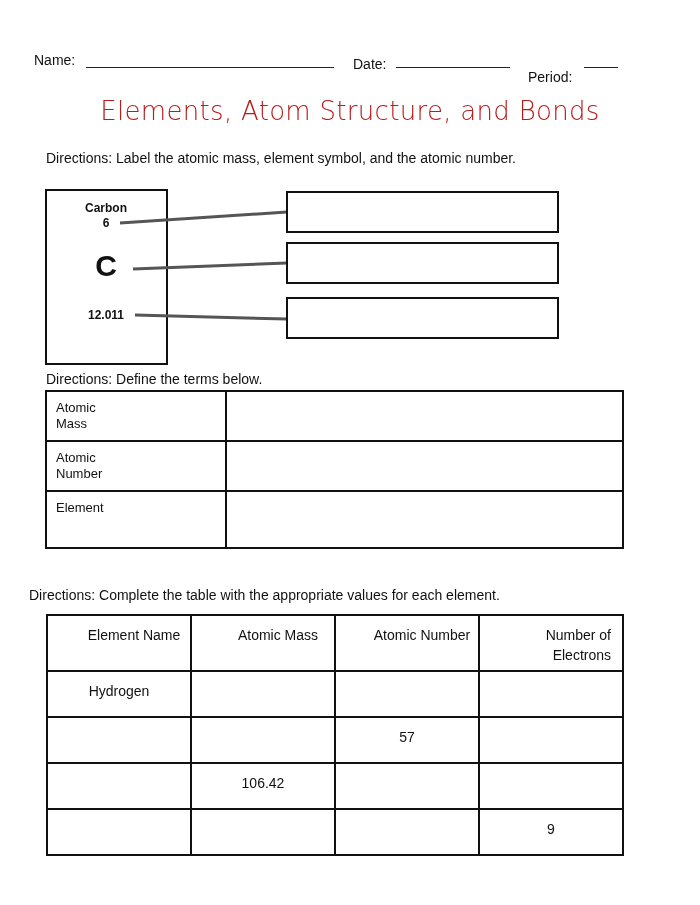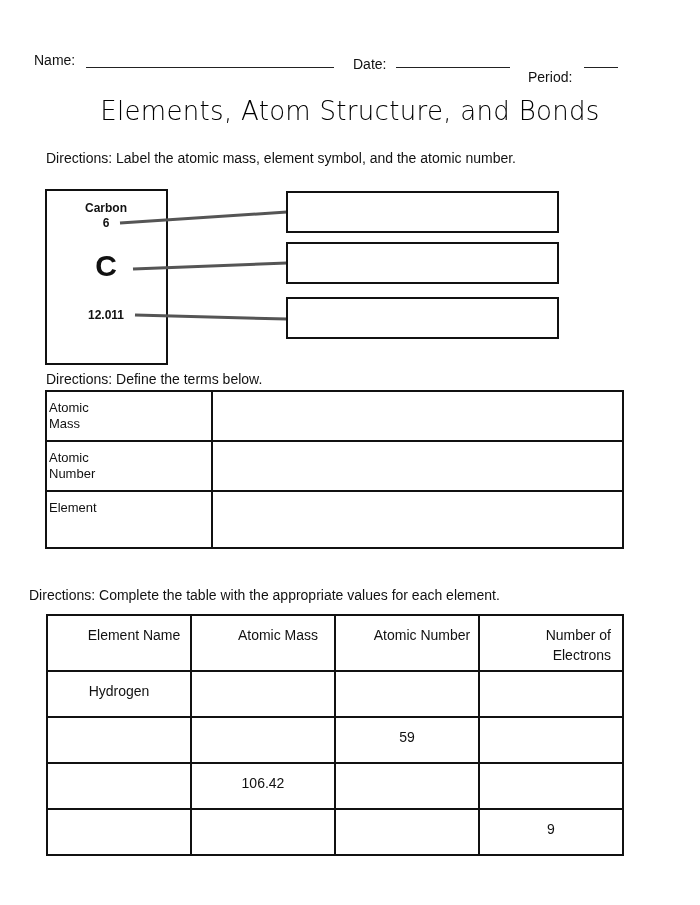--- a/index.html
+++ b/index.html
@@ -2,39 +2,39 @@
 <html><head>
 <meta charset="utf-8">
 <style>
   html, body { margin: 0; padding: 0; background: #ffffff; }
   body { width: 700px; height: 905px; position: relative; overflow: hidden;
          font-family: "Liberation Sans", sans-serif; color: #111; }
   .abs { position: absolute; }
   .hdr-label { font-size: 14px; }
   .blank { position: absolute; border-bottom: 1px solid #222; height: 14px; }
   .title { font-family: "DejaVu Sans", sans-serif; font-size: 26px; font-weight: 300;
-           left: 0; width: 700px; text-align: center; top: 96px; letter-spacing: 0.3px; color:#000000; }
+           left: 0; width: 700px; text-align: center; top: 96px; letter-spacing: 0.3px; color:#b91c1c; }
   .directions { font-size: 14px; }
   .elem-box { left: 45px; top: 189px; width: 123px; height: 176px;
               border: 2.5px solid #111; box-sizing: border-box; }
   .elem-name { position: absolute; top: 10px; left: 0; width: 118px; text-align: center;
                font-weight: bold; font-size: 12px; }
   .elem-num { position: absolute; top: 25px; left: 0; width: 118px; text-align: center;
               font-weight: bold; font-size: 12px; }
   .elem-sym { position: absolute; top: 58px; left: 0; width: 118px; text-align: center;
               font-weight: bold; font-size: 30px; }
   .elem-mass { position: absolute; top: 117px; left: 0; width: 118px; text-align: center;
                font-weight: bold; font-size: 12px; }
   .label-box { position: absolute; left: 286px; width: 273px; height: 42px;
                border: 2.5px solid #111; box-sizing: border-box; }
   svg.connectors { position: absolute; left: 0; top: 0; }
   table { border-collapse: collapse; position: absolute; }
   .def-table { left: 45px; top: 390px; width: 579px; }
   .def-table td { border: 2.5px solid #111; vertical-align: top; font-size: 13px;
-                  padding: 8px 2px; line-height: 16px; }
+                  padding: 8px 9px; line-height: 16px; }
   .def-table td.term { width: 160px; }
   .val-table { left: 46px; top: 614px; width: 578px; table-layout: fixed; }
   .val-table th, .val-table td { border: 2.5px solid #111; font-weight: normal; text-align: center;
                                  vertical-align: top; font-size: 14px; padding-top: 9px; line-height: 20px; }
   .val-table th { height: 44px; padding-left: 31px; }
   .val-table td { height: 34px; }
 </style>
 </head>
 <body>
 
@@ -97,21 +97,21 @@
   </tr>
   <tr>
     <td>Hydrogen</td>
     <td></td>
     <td></td>
     <td></td>
   </tr>
   <tr>
     <td></td>
     <td></td>
-    <td>59</td>
+    <td>57</td>
     <td></td>
   </tr>
   <tr>
     <td></td>
     <td>106.42</td>
     <td></td>
     <td></td>
   </tr>
   <tr>
     <td></td>

